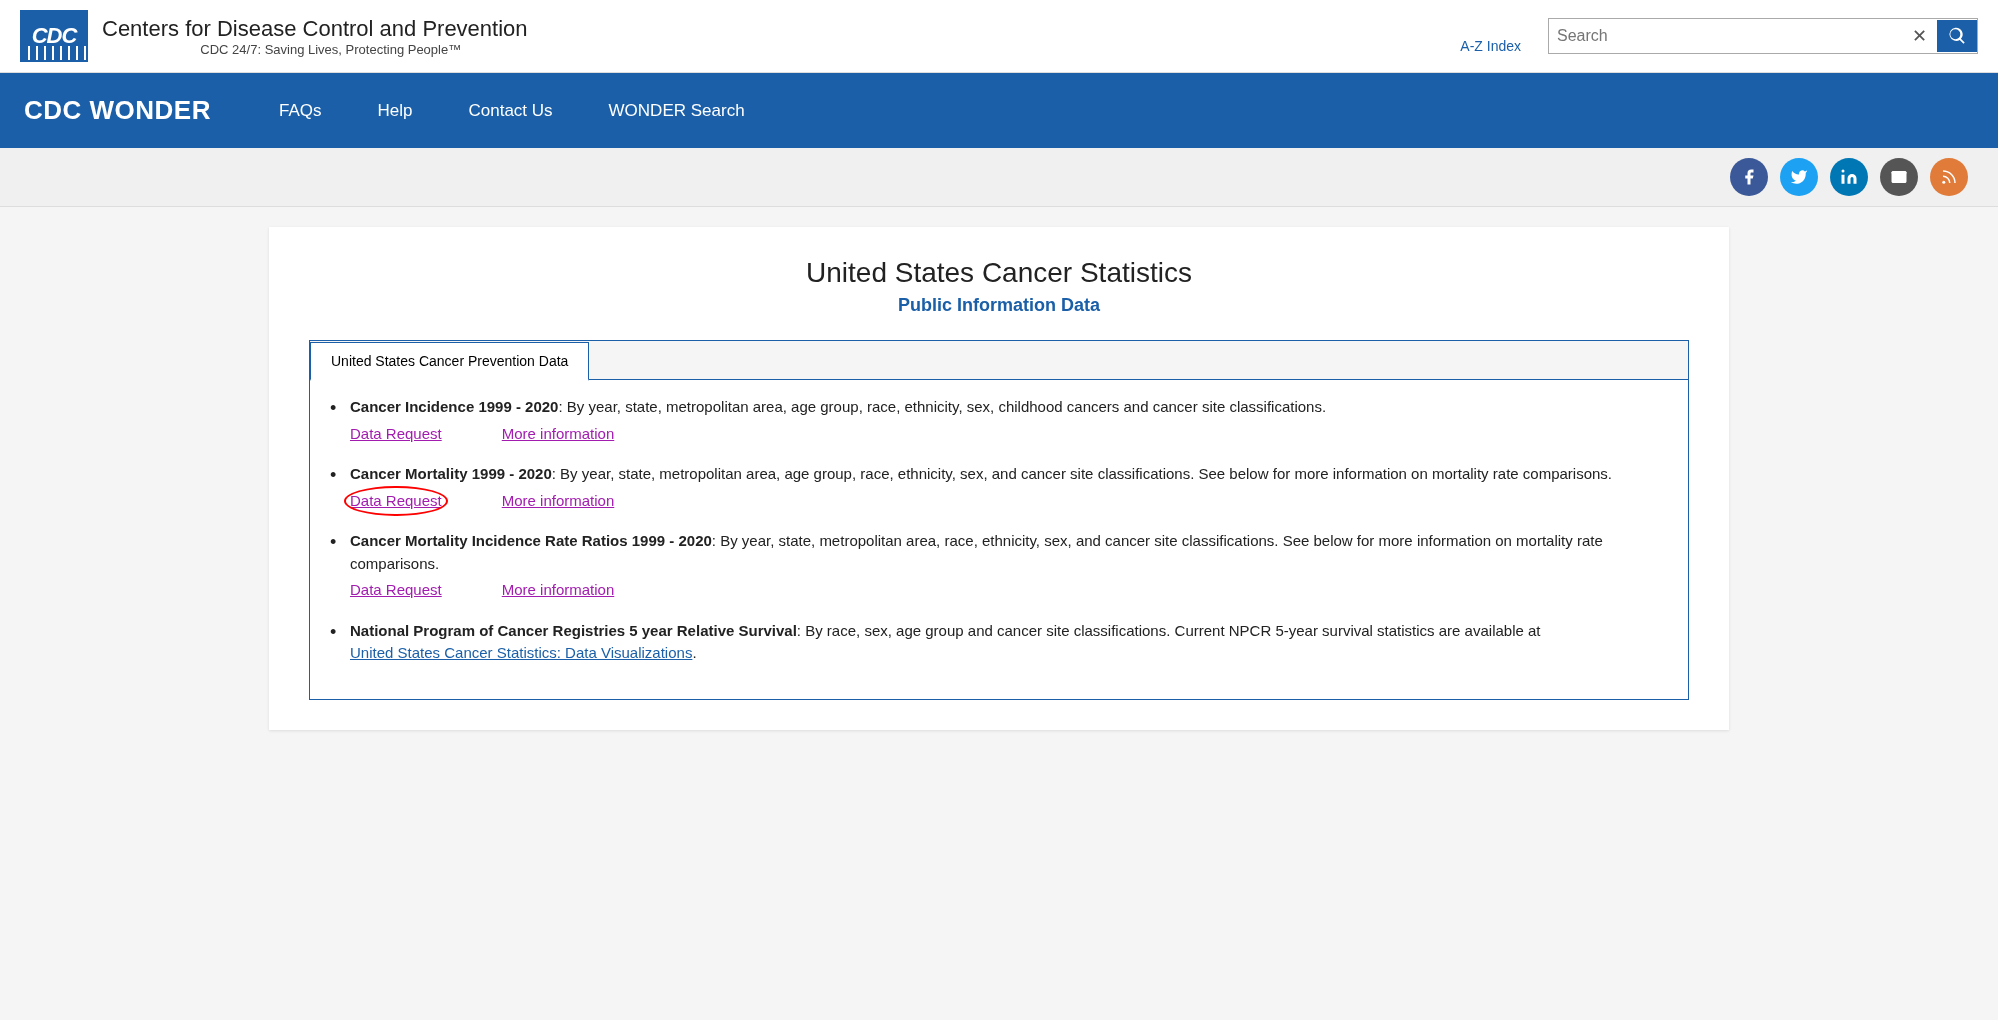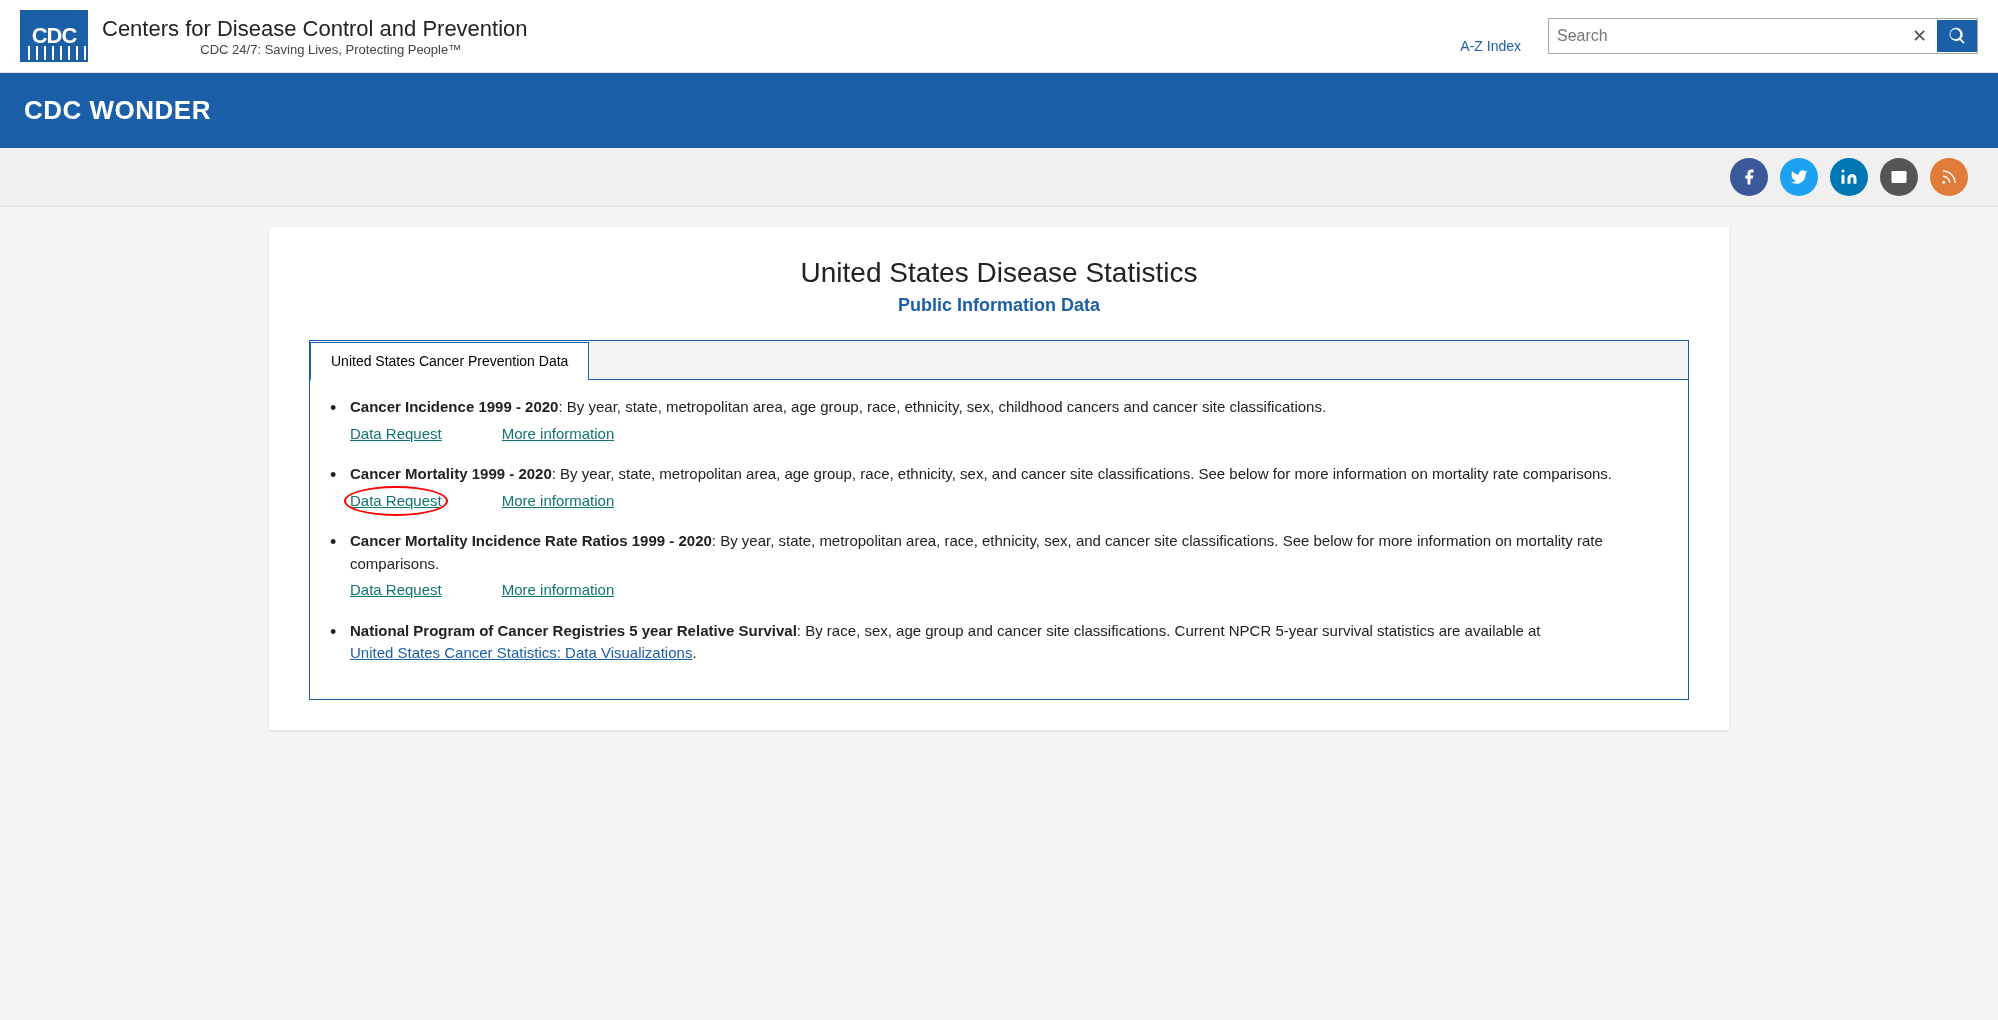--- a/index.html
+++ b/index.html
@@ -31,20 +31,21 @@
       font-size: 20px;
       border: 2px solid #1a5fa8;
       position: relative;
       overflow: hidden;
     }
     .cdc-logo-inner {
       font-size: 22px;
       font-weight: 900;
       letter-spacing: -1px;
       color: #fff;
+      font-style: italic;
     }
     .cdc-logo-stripe {
       position: absolute;
       bottom: 0; left: 0; right: 0;
       height: 14px;
       background: repeating-linear-gradient(
         to right,
         #1a5fa8 0px, #1a5fa8 6px,
         #fff 6px, #fff 8px
       );
@@ -214,21 +215,21 @@
     .items-list li::before {
       content: "•";
       position: absolute;
       left: 0;
       font-size: 18px;
       line-height: 1.4;
     }
     .item-title { font-weight: 700; }
     .item-links { margin-top: 4px; display: flex; gap: 60px; padding-left: 0; }
     .item-links a {
-      color: #0f766e;
+      color: #a21caf;
       text-decoration: underline;
       font-size: 15px;
       cursor: pointer;
     }
 
     
     .circled {
       display: inline-block;
       position: relative;
     }
@@ -271,20 +272,26 @@
         <svg viewBox="0 0 24 24" xmlns="http://www.w3.org/2000/svg">
           <path d="M10 2a8 8 0 105.293 14.707l4.5 4.5 1.414-1.414-4.5-4.5A8 8 0 0010 2zm0 2a6 6 0 110 12A6 6 0 0110 4z"></path>
         </svg>
       </button>
     </div>
   </div>
 </div>
 
 <nav class="nav-bar">
   <div class="nav-brand">CDC WONDER</div>
+  <div class="nav-links">
+    <a href="#" class="nav-link">FAQs</a>
+    <a href="#" class="nav-link">Help</a>
+    <a href="#" class="nav-link">Contact Us</a>
+    <a href="#" class="nav-link">WONDER Search</a>
+  </div>
 </nav>
 
 <div class="social-bar">
   <a href="#" class="social-icon social-fb">
     <svg width="18" height="18" viewBox="0 0 24 24" fill="white">
         <path d="M18 2h-3a5 5 0 00-5 5v3H7v4h3v8h4v-8h3l1-4h-4V7a1 1 0 011-1h3z"></path>
       </svg>
   </a>
   <a href="#" class="social-icon social-tw">
     <svg width="18" height="18" viewBox="0 0 24 24" fill="white">
@@ -306,21 +313,21 @@
   <a href="#" class="social-icon social-rss">
     <svg width="18" height="18" viewBox="0 0 24 24" fill="white">
         <circle cx="5" cy="19" r="2" fill="white"></circle>
         <path d="M4 4a16 16 0 0116 16" stroke="white" stroke-width="2" fill="none"></path>
         <path d="M4 11a9 9 0 019 9" stroke="white" stroke-width="2" fill="none"></path>
       </svg>
   </a>
 </div>
 
 <div class="main-content">
-  <h1 class="page-title">United States Disease Statistics</h1>
+  <h1 class="page-title">United States Cancer Statistics</h1>
   <h2 class="page-subtitle">Public Information Data</h2>
 
   <div class="tabs-container">
     <div class="tab-list">
       <div class="tab-item active">United States Cancer Prevention Data</div>
     </div>
 
     <div class="tab-content">
 
       <ul class="items-list">

